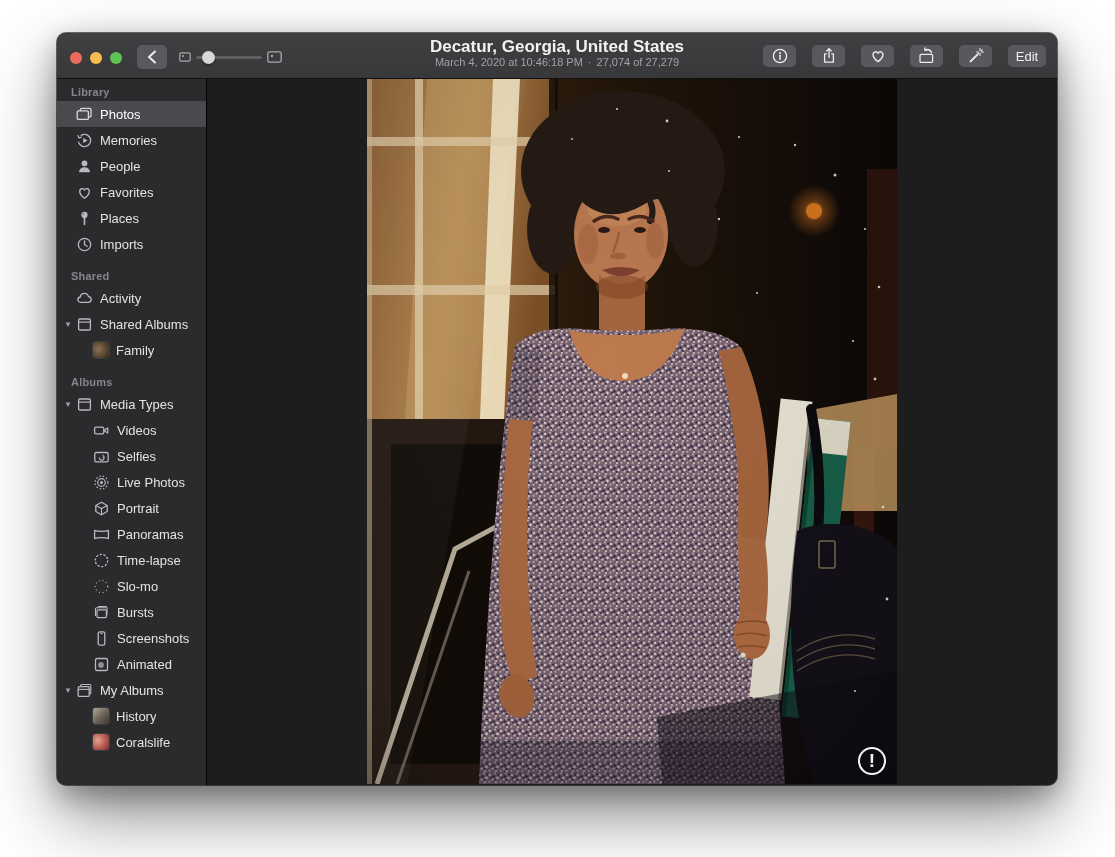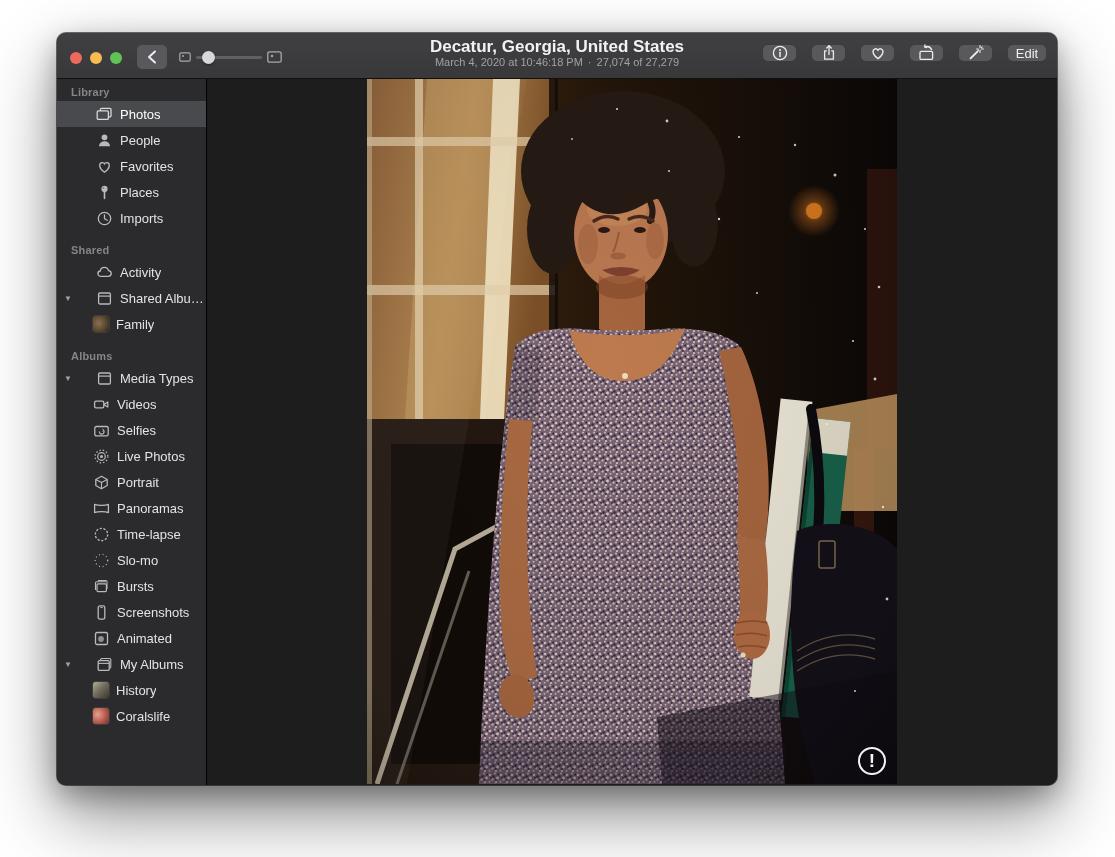--- a/index.html
+++ b/index.html
@@ -33,37 +33,37 @@
   .back{position:absolute;left:80px;top:12px;width:30px;height:24px;}
   .zoomctl{position:absolute;left:122px;top:12px;height:24px;display:flex;align-items:center;}
   .zoomctl .pic{color:#a9a9ad;display:flex;align-items:center;}
   .track{width:66px;height:3px;background:#606063;border-radius:2px;margin:0 5px;position:relative;}
   .knob{position:absolute;left:6px;top:-5px;width:13px;height:13px;border-radius:50%;background:#d8d8d8;box-shadow:0 1px 2px rgba(0,0,0,.4);}
   .titleblock{position:absolute;left:50%;top:6px;transform:translateX(-50%);text-align:center;white-space:nowrap;}
   .t1{font-size:17px;font-weight:bold;color:#f2f2f4;line-height:15px;}
   .t2{font-size:11px;color:#a2a2a6;line-height:14px;margin-top:1px;text-align:center;}
   .t2 .sep{margin:0 5px;}
   .actions{position:absolute;right:11px;top:12px;display:flex;gap:16px;align-items:center;}
-  .actions .tbtn{width:33px;height:16px;}
+  .actions .tbtn{width:33px;height:22px;}
   .actions .edit{width:38px;font-size:13px;color:#f0f0f2;}
   .icsvg{display:block;}
   
   .sidebar{
     position:absolute;left:0;top:46px;bottom:0;width:150px;
     background:#2b2b2d;border-right:1px solid #000;
     box-sizing:border-box;padding-top:4px;overflow:hidden;
   }
   .hdr{
     height:18px;line-height:18px;padding-left:14px;
     font-size:11px;font-weight:bold;color:#85858a;letter-spacing:.2px;
   }
   .hdr.gap{margin-top:10px;}
   .row{
     position:relative;height:26px;display:flex;align-items:center;
-    padding-left:39px;cursor:default;
+    padding-left:19px;cursor:default;
   }
   .row.child{padding-left:36px;}
   .row.sel{background:#494a4d;}
   .row .tri{
     position:absolute;left:7px;top:50%;transform:translateY(-50%);
     font-size:8px;color:#9fa0a4;
   }
   .row .ic{width:17px;height:17px;display:flex;align-items:center;justify-content:center;flex:none;}
   .row .lbl{margin-left:7px;font-size:13px;color:#e3e3e5;white-space:nowrap;overflow:hidden;text-overflow:ellipsis;max-width:100px;}
   .row.sel .lbl{color:#ffffff;}
@@ -177,20 +177,30 @@
     <div class="hdr">Library</div>
 
     <div class="row sel">
       <span class="ic">
           <svg width="17" height="17" viewBox="0 0 17 17" fill="none" stroke="#d9d9db" stroke-width="1.3" stroke-linejoin="round">
             <rect x="1.2" y="4.8" width="11.2" height="8.6" rx="1.2"></rect>
             <path d="M4.4,4.8 V3.5 a1.2,1.2 0 0 1 1.2,-1.2 h8.2 a1.2,1.2 0 0 1 1.2,1.2 v6.2 a1.2,1.2 0 0 1 -1.2,1.2 h-1.4"></path>
           </svg>
         </span>
       <span class="lbl">Photos</span>
+    </div>
+    <div class="row">
+      <span class="ic">
+          <svg width="17" height="17" viewBox="0 0 17 17">
+            <circle cx="8.5" cy="8.5" r="6.1" fill="none" stroke="#b9b9be" stroke-width="1.3" stroke-dasharray="31 7" transform="rotate(-128 8.5 8.5)"></circle>
+            <polyline points="2.0,3.6 3.0,6.0 5.4,5.1" fill="none" stroke="#b9b9be" stroke-width="1.2" stroke-linecap="round" stroke-linejoin="round"></polyline>
+            <path d="M7.2,5.9 L11.6,8.5 L7.2,11.1 Z" fill="#b9b9be"></path>
+          </svg>
+        </span>
+      <span class="lbl">Memories</span>
     </div>
     <div class="row">
       <span class="ic">
           <svg width="17" height="17" viewBox="0 0 17 17">
             <circle cx="8.5" cy="5.3" r="2.9" fill="#b9b9be"></circle>
             <path d="M2.9,14.2 C3.3,10.8 5.6,9.3 8.5,9.3 C11.4,9.3 13.7,10.8 14.1,14.2 Z" fill="#b9b9be"></path>
           </svg>
         </span>
       <span class="lbl">People</span>
     </div>

